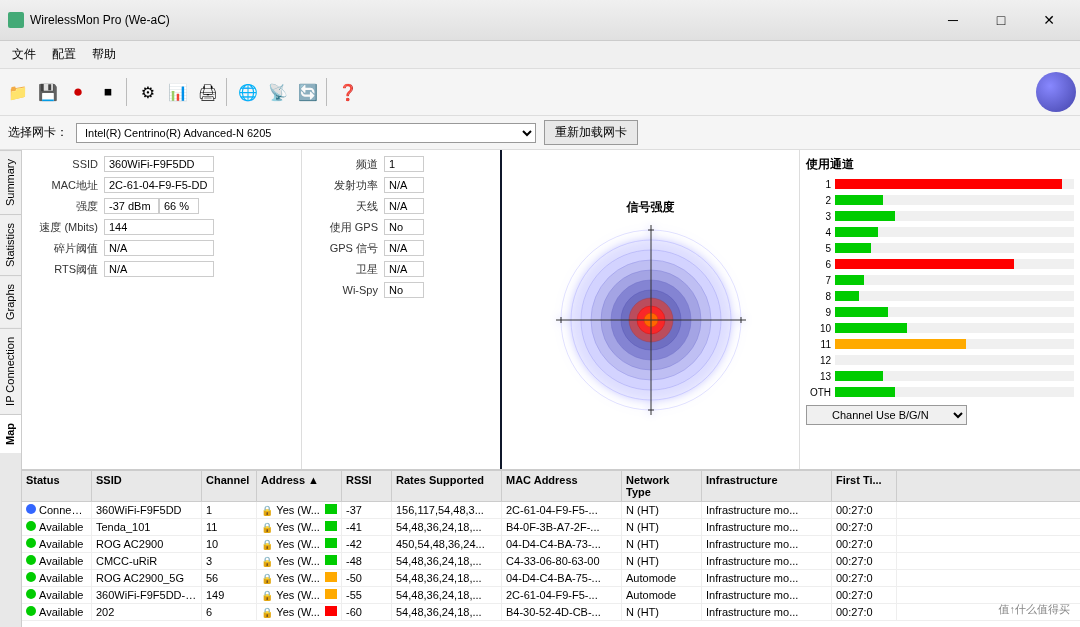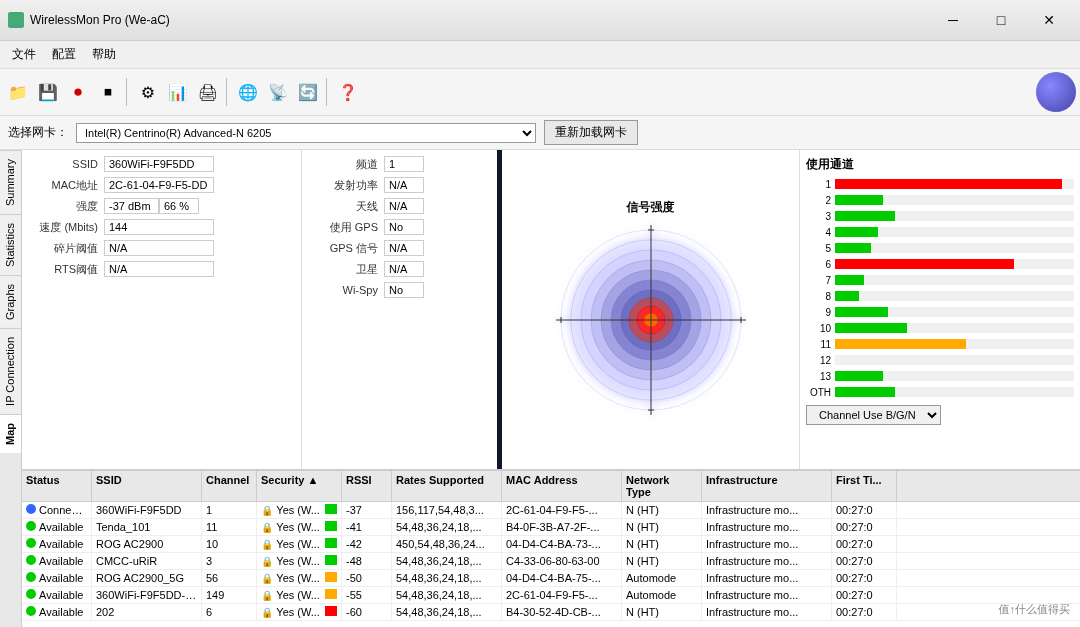--- a/index.html
+++ b/index.html
@@ -147,21 +147,21 @@
     .info-value-xs {
       background: white;
       border: 1px solid #ccc;
       padding: 1px 4px;
       width: 40px;
       font-size: 11px;
     }
     .middle-panel {
       width: 200px;
       padding: 6px;
-      border-right: 5px solid #0f172a;
+      border-right: 2px solid #0f172a;
       font-size: 11px;
     }
     .radar-panel {
       flex: 1;
       display: flex;
       flex-direction: column;
       align-items: center;
       justify-content: center;
       border-right: 1px solid #ddd;
       position: relative;
@@ -196,21 +196,21 @@
     .channel-bar-container {
       flex: 1;
       height: 10px;
       background: #f0f0f0;
     }
     .channel-bar {
       height: 100%;
     }
     .channel-dropdown {
       font-size: 11px;
-      padding: 2px 8px;
+      padding: 2px 21px;
       border: 1px solid #999;
       background: #f0f0f0;
       margin-top: 4px;
     }
     .table-area {
       flex: 1;
       overflow: hidden;
       border-top: 1px solid #ccc;
     }
     .table-header {
@@ -507,21 +507,21 @@
           <option>Channel Use B/G/N</option>
         </select>
       </div>
     </div>
 
     <div class="table-area">
       <div class="table-header">
         <div class="th" style="width:70px">Status</div>
         <div class="th" style="width:110px">SSID</div>
         <div class="th" style="width:55px">Channel</div>
-        <div class="th" style="width:85px">Security ▲</div>
+        <div class="th" style="width:85px">Address ▲</div>
         <div class="th" style="width:50px">RSSI</div>
         <div class="th" style="width:110px">Rates Supported</div>
         <div class="th" style="width:120px">MAC Address</div>
         <div class="th" style="width:80px">Network Type</div>
         <div class="th" style="width:130px">Infrastructure</div>
         <div class="th" style="width:65px">First Ti...</div>
       </div>
       <div class="table-body" id="table-body">
           <div class="table-row">
       <div class="td" style="width:70px">

